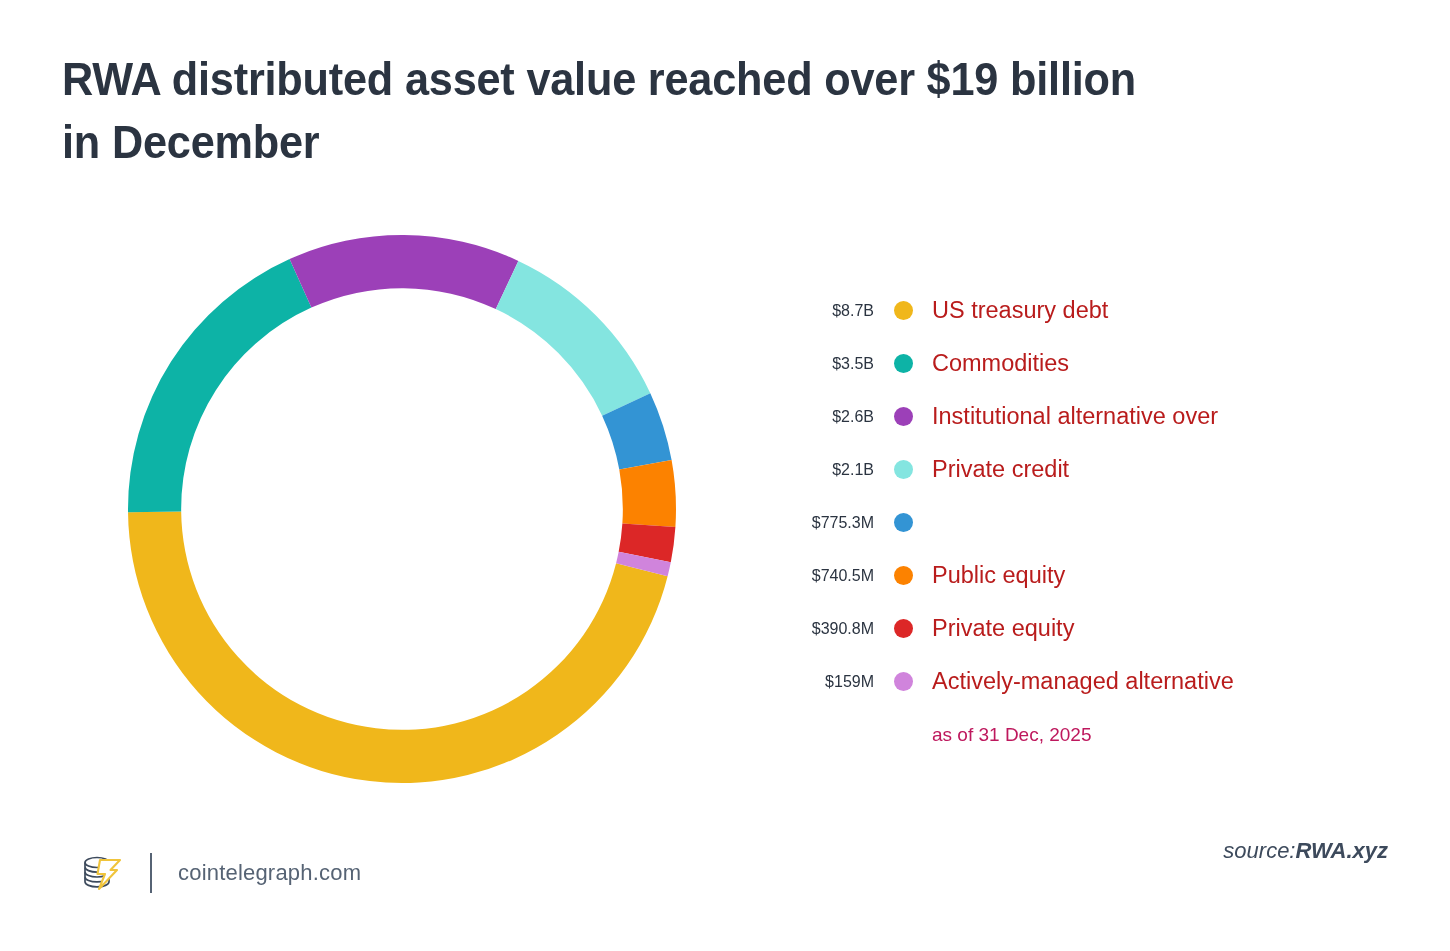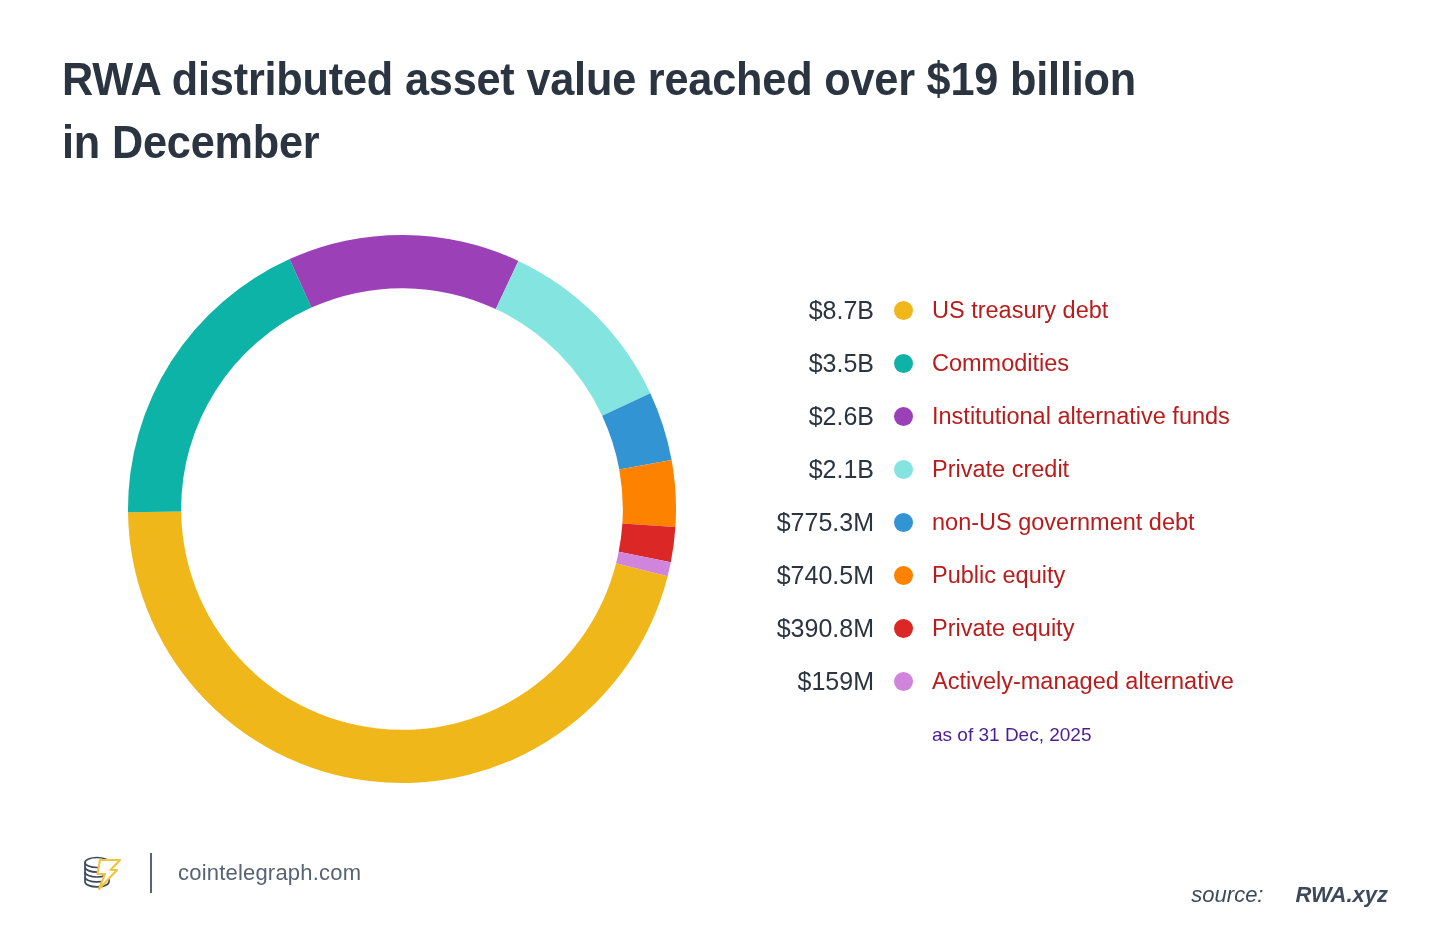--- a/index.html
+++ b/index.html
@@ -56,21 +56,21 @@
     width: 640px;
   }
   .legend-row {
     display: flex;
     align-items: center;
     height: 53px;
   }
   .legend-value {
     width: 128px;
     text-align: right;
-    font-size: 25px;
+    font-size: 16px;
     color: #2b3441;
     font-family: "Liberation Sans", sans-serif;
     white-space: nowrap;
   }
   .legend-swatch-cell {
     width: 58px;
     display: flex;
     justify-content: center;
     align-items: center;
   }
@@ -82,21 +82,21 @@
   }
   .legend-label {
     font-size: 23.5px;
     color: #b91c1c;
     white-space: nowrap;
   }
   .legend-note {
     margin-top: 16px;
     margin-left: 186px;
     font-size: 19px;
-    color: #4c1d95;
+    color: #be185d;
   }
 
   
   .footer {
     position: absolute;
     left: 0;
     top: 838px;
     width: 1450px;
     height: 70px;
   }
@@ -119,24 +119,23 @@
     font-size: 22px;
     color: #566374;
     letter-spacing: 0.2px;
   }
   .footer-right {
     position: absolute;
     right: 62px;
     top: 0;
     height: 70px;
     display: flex;
-    align-items: flex-end;
+    align-items: flex-start;
     font-size: 22px;
     color: #3d4a5c;
-    gap: 32px;
   }
   .src-word { font-style: italic; font-weight: normal; }
   .src-name { font-style: italic; font-weight: bold; }
 </style>
 </head>
 <body>
 
 <div class="page">
 
   <div class="title-block">
@@ -173,35 +172,34 @@
           <div class="legend-swatch-cell">
             <span class="legend-swatch" style="background: rgb(13, 179, 166);"></span>
           </div>
           <div class="legend-label">Commodities</div>
         </div>
         <div class="legend-row">
           <div class="legend-value">$2.6B</div>
           <div class="legend-swatch-cell">
             <span class="legend-swatch" style="background: rgb(156, 64, 184);"></span>
           </div>
-          <div class="legend-label">Institutional alternative funds</div>
+          <div class="legend-label">Institutional alternative over</div>
         </div>
         <div class="legend-row">
           <div class="legend-value">$2.1B</div>
           <div class="legend-swatch-cell">
             <span class="legend-swatch" style="background: rgb(132, 229, 224);"></span>
           </div>
           <div class="legend-label">Private credit</div>
         </div>
         <div class="legend-row">
           <div class="legend-value">$775.3M</div>
           <div class="legend-swatch-cell">
             <span class="legend-swatch" style="background: rgb(51, 148, 212);"></span>
           </div>
-          <div class="legend-label">non-US government debt</div>
         </div>
         <div class="legend-row">
           <div class="legend-value">$740.5M</div>
           <div class="legend-swatch-cell">
             <span class="legend-swatch" style="background: rgb(252, 130, 0);"></span>
           </div>
           <div class="legend-label">Public equity</div>
         </div>
         <div class="legend-row">
           <div class="legend-value">$390.8M</div>

